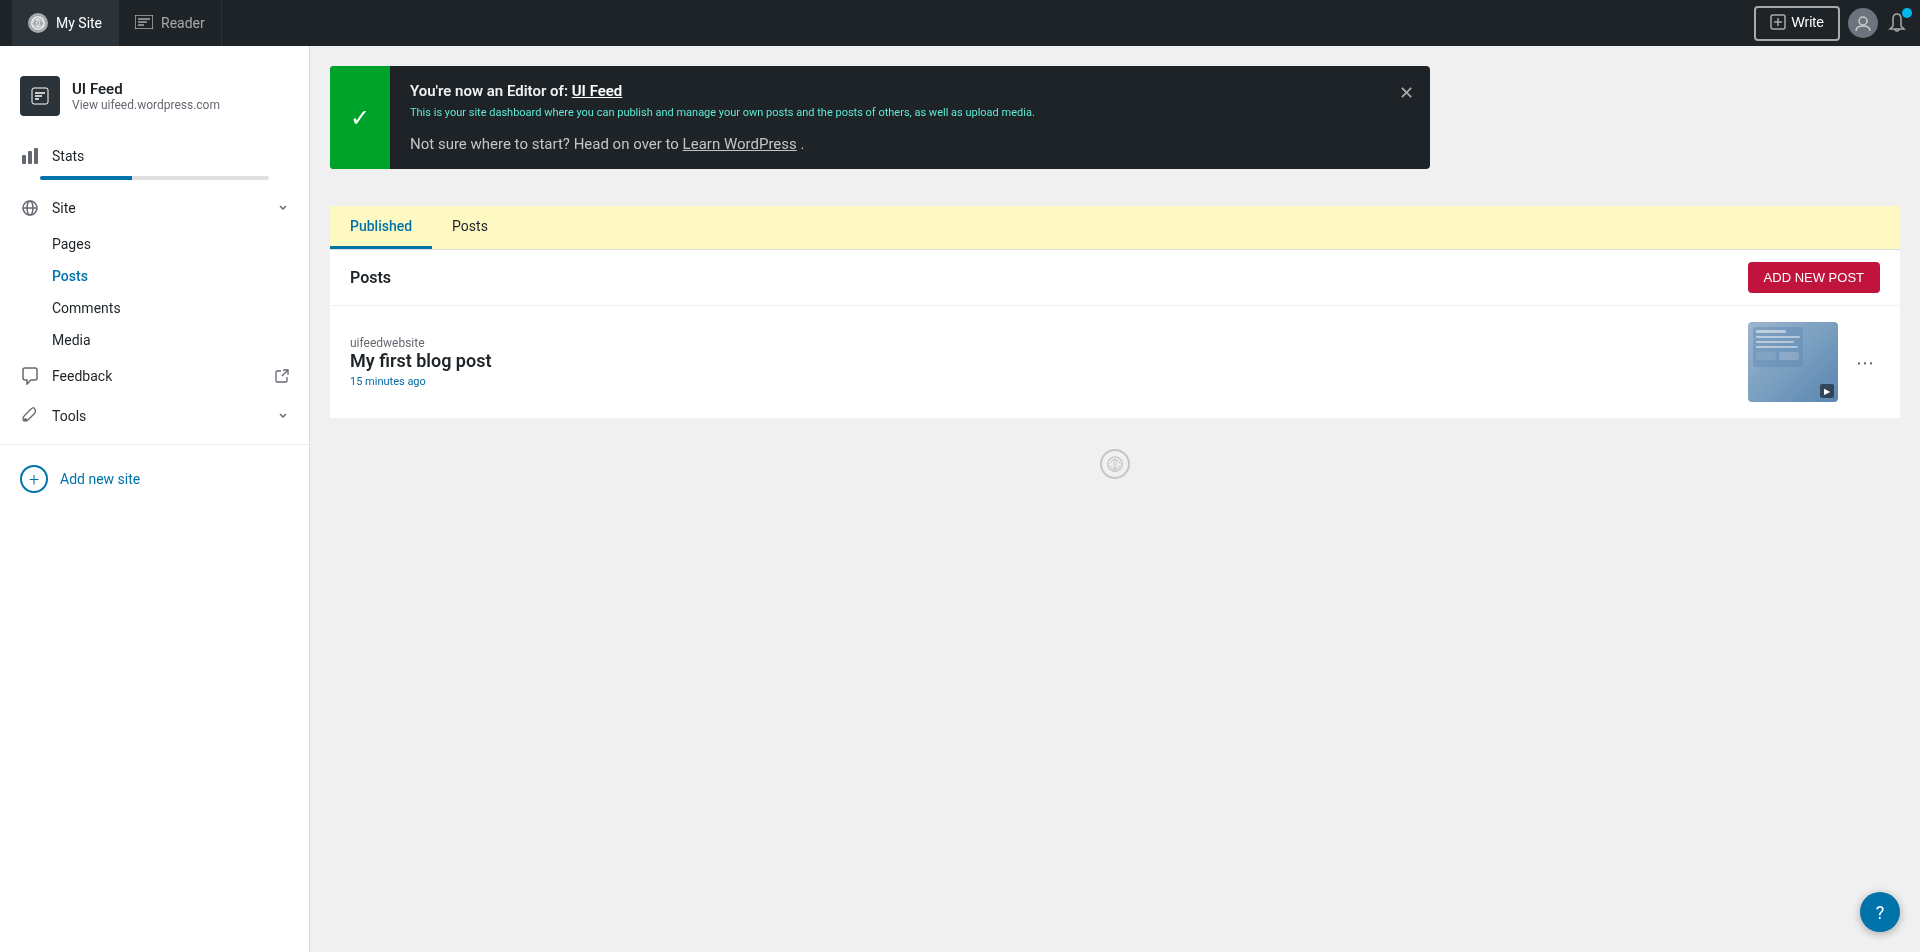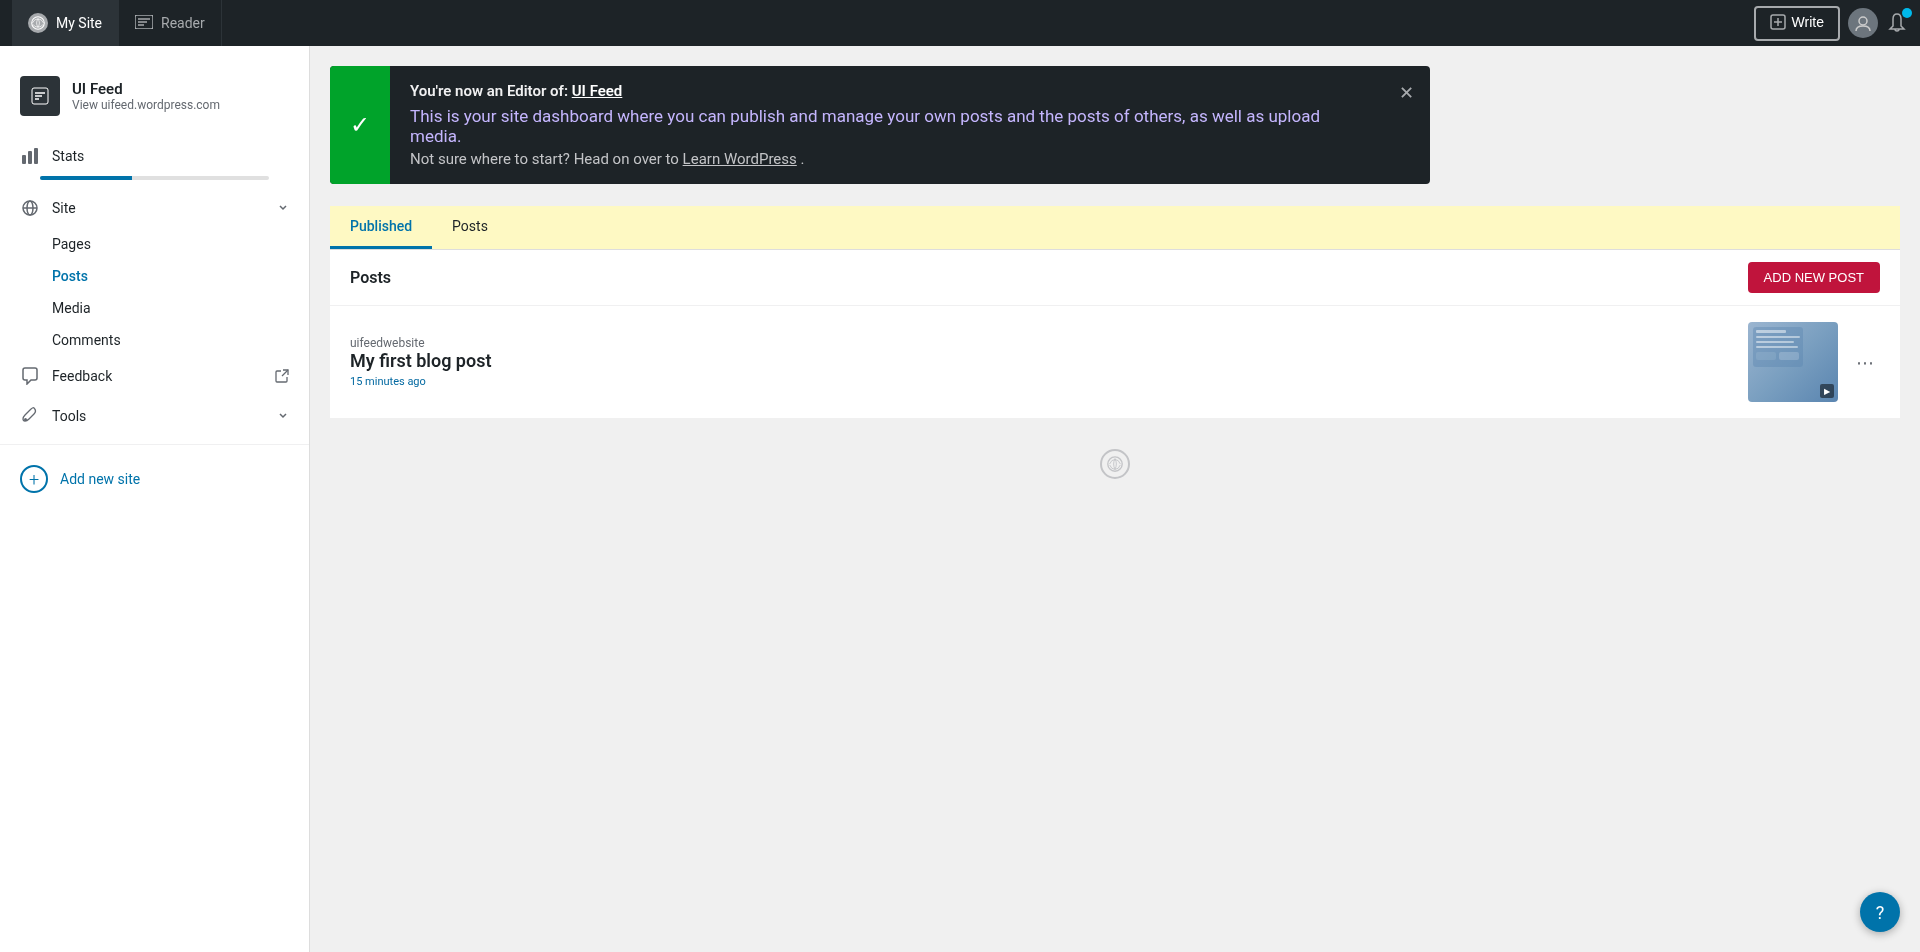--- a/index.html
+++ b/index.html
@@ -215,23 +215,23 @@
     .notification-title {
       font-size: 15px;
       font-weight: 600;
       margin-bottom: 6px;
     }
     .notification-title a {
       color: #fff;
       text-decoration: underline;
     }
     .notification-body {
-      font-size: 17px;
-      color: #c4b5fd;
-      margin-bottom: 4px;
+      font-size: 11px;
+      color: #5eead4;
+      margin-bottom: 16px;
     }
     .notification-footer {
       font-size: 15px;
       color: #c3c4c7;
     }
     .notification-footer a {
       color: #c3c4c7;
       text-decoration: underline;
     }
     .notification-close {
@@ -495,22 +495,22 @@
       <span class="chevron">
         <svg width="12" height="12" viewBox="0 0 12 12" fill="none">
           <path d="M3 5 L6 8 L9 5" stroke="#646970" stroke-width="1.5" fill="none"></path>
         </svg>
       </span>
     </div>
 
     <div class="sidebar-section">
       <div class="sidebar-sub-item">Pages</div>
       <div class="sidebar-sub-item active">Posts</div>
+      <div class="sidebar-sub-item">Comments</div>
       <div class="sidebar-sub-item">Media</div>
-      <div class="sidebar-sub-item">Comments</div>
     </div>
 
     <div class="sidebar-item">
       <span class="icon">
         <svg width="18" height="18" viewBox="0 0 18 18" fill="none">
           <path d="M2 3 Q2 1 4 1 L14 1 Q16 1 16 3 L16 11 Q16 13 14 13 L10 13 L6 17 L6 13 L4 13 Q2 13 2 11 Z" stroke="#646970" stroke-width="1.5" fill="none"></path>
         </svg>
       </span>
       <span>Feedback</span>
       <span class="feedback-external-icon">

